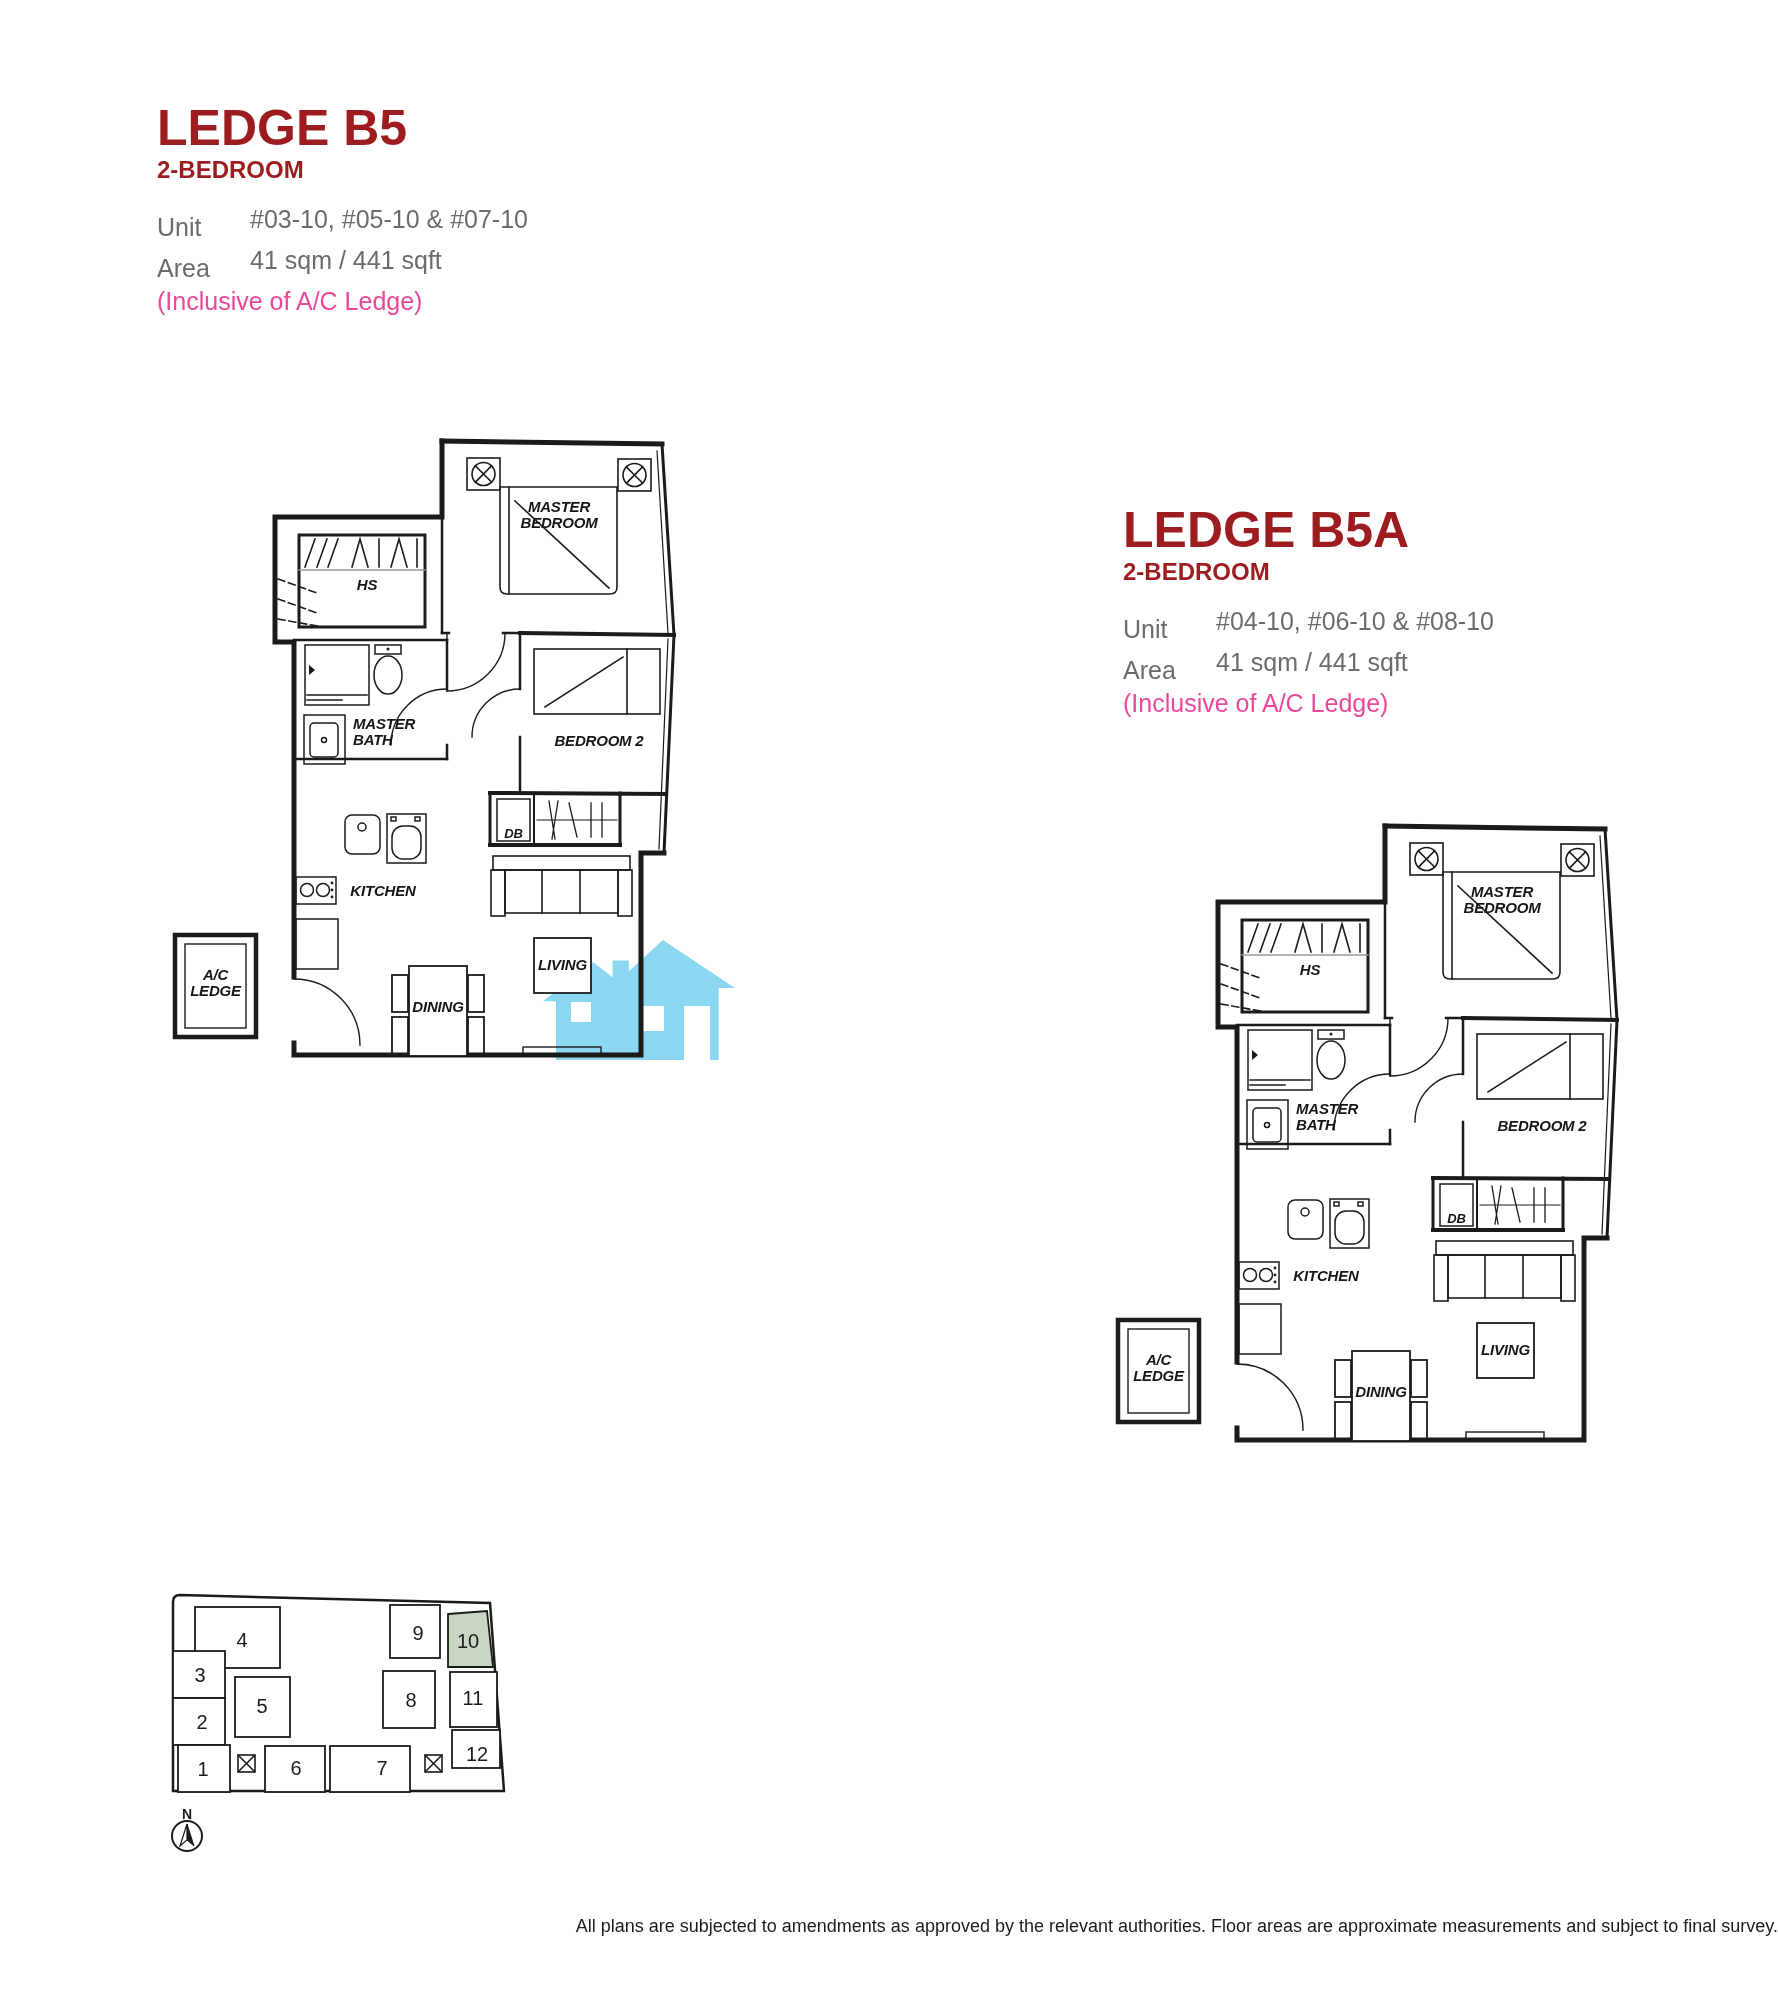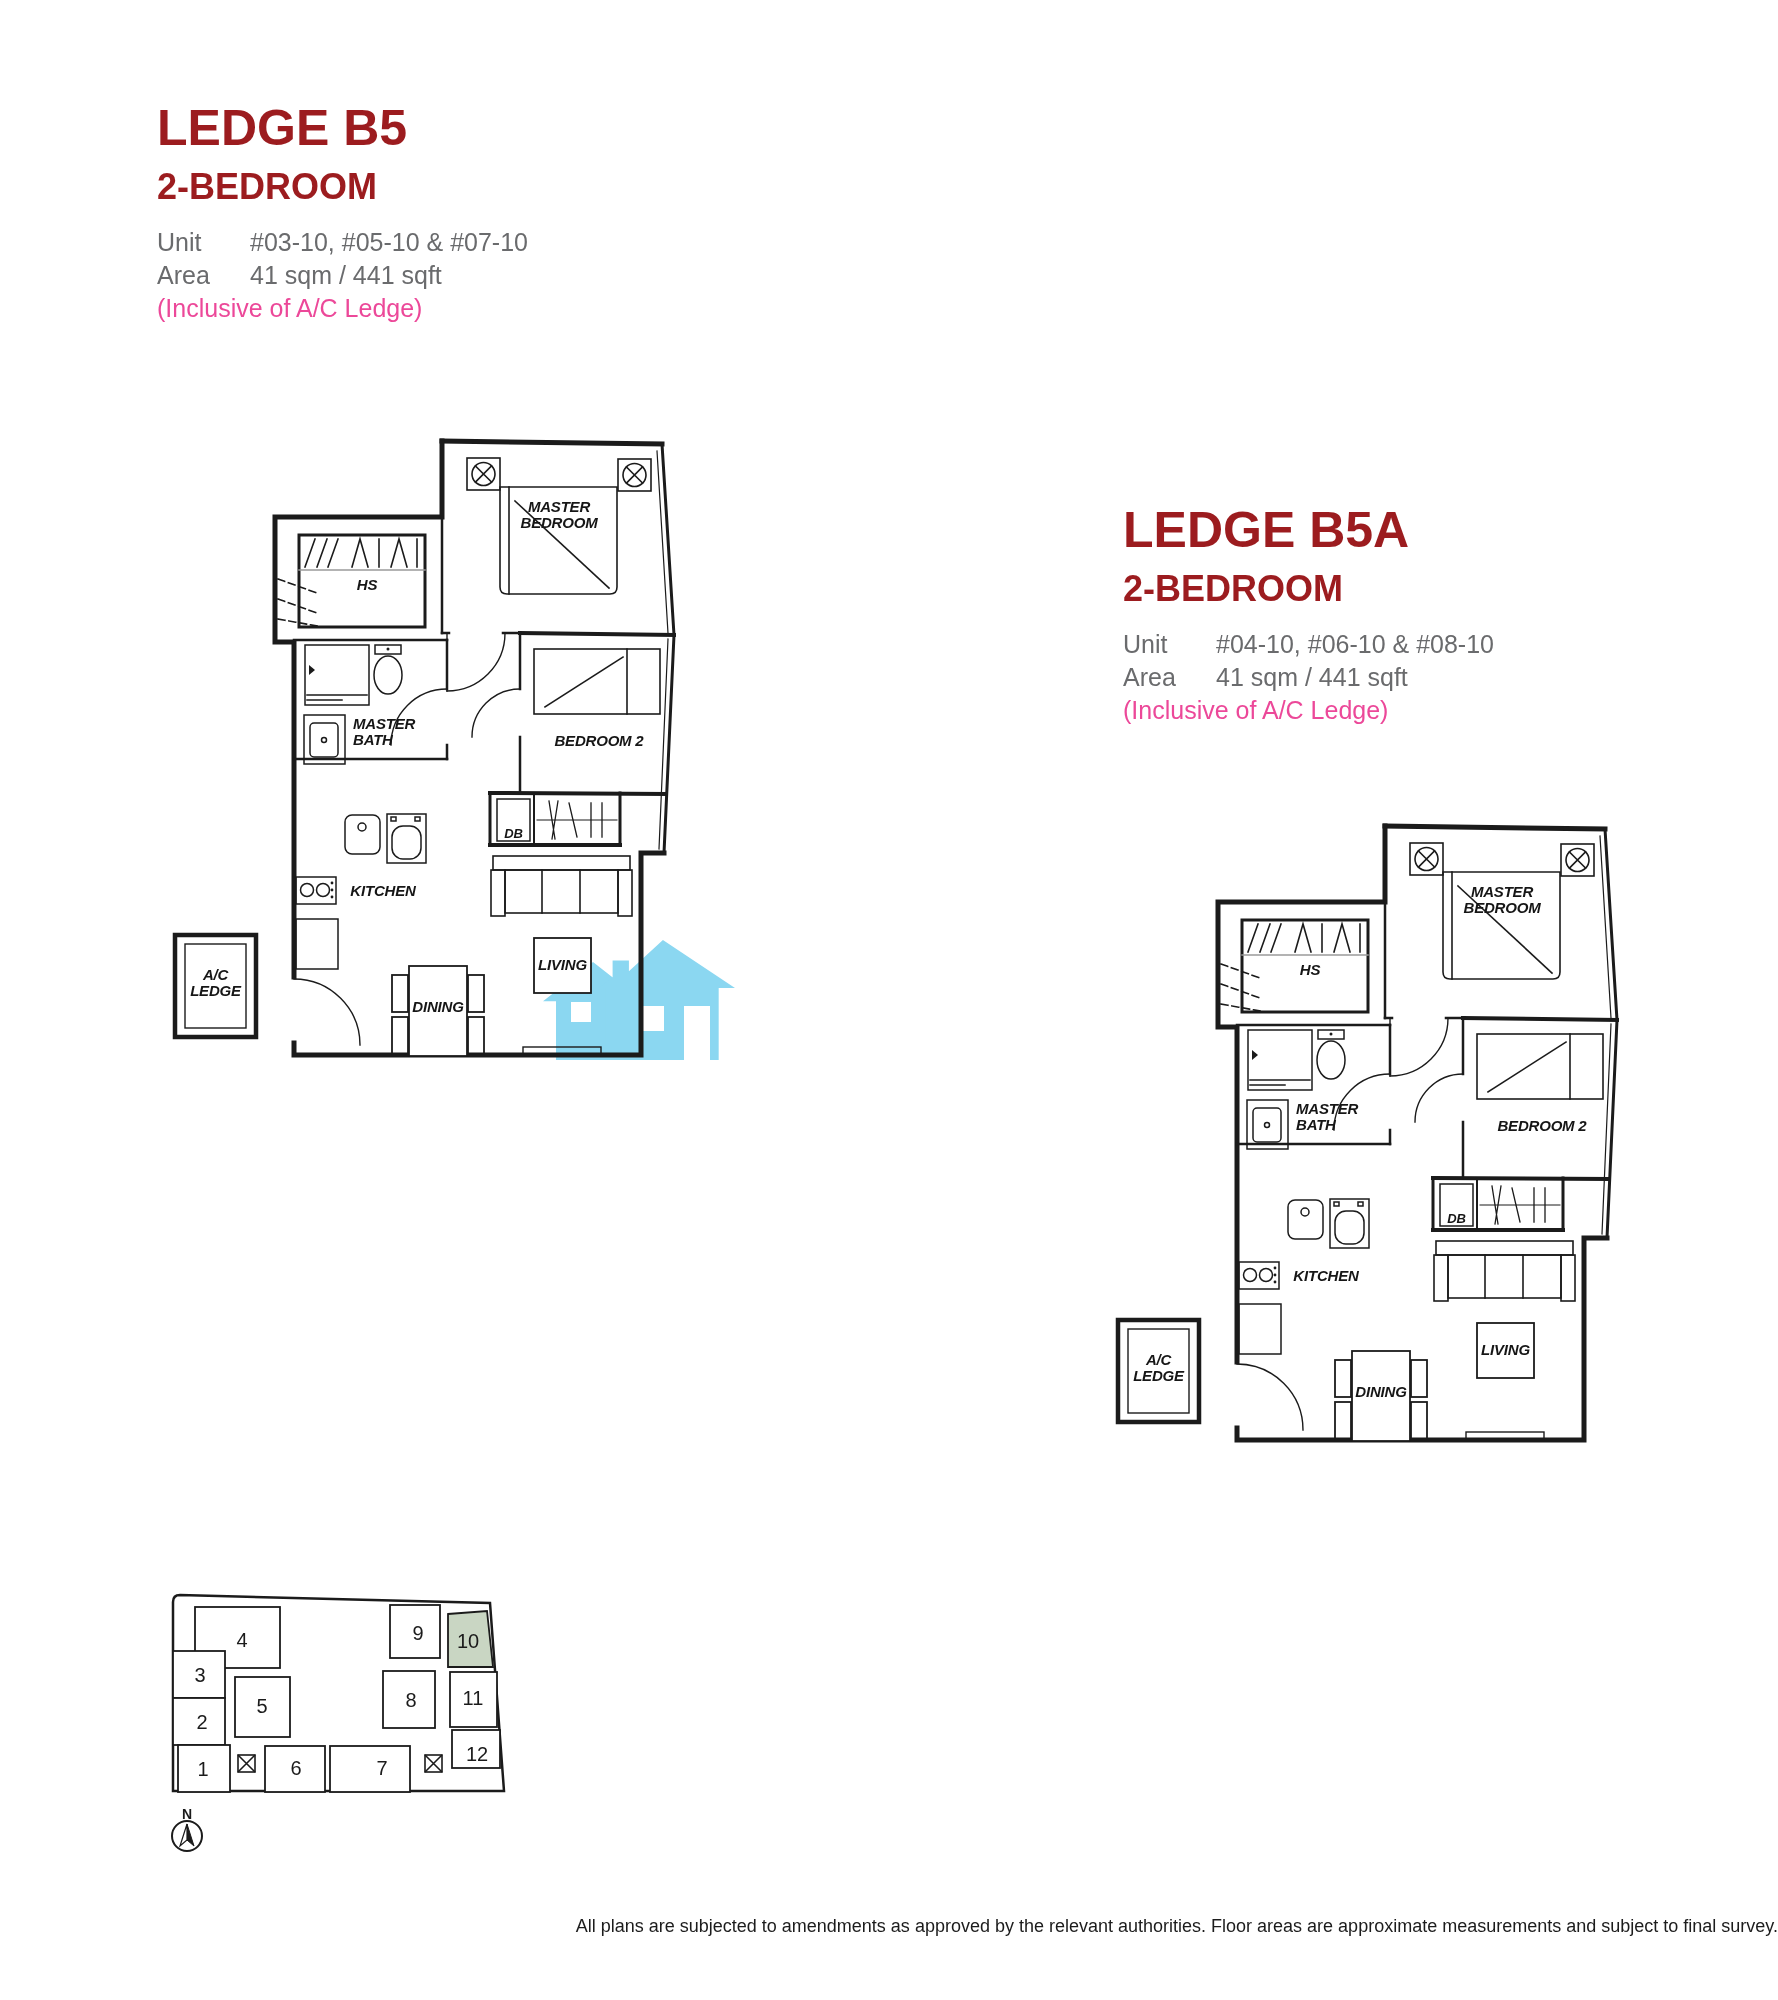--- a/index.html
+++ b/index.html
@@ -3,24 +3,24 @@
 <meta charset="utf-8">
 <style>
   html,body{margin:0;padding:0;}
   body{
     width:1778px;height:2000px;background:#ffffff;position:relative;
     font-family:"Liberation Sans",sans-serif;overflow:hidden;
   }
   .abs{position:absolute;}
   
   .hdr .title{color:#9c1c1f;font-size:50px;font-weight:700;line-height:1.02;letter-spacing:0px;}
-  .hdr .subtitle{color:#9c1c1f;font-size:36px;font-weight:700;line-height:1;margin-top:15px;}
+  .hdr .subtitle{color:#9c1c1f;font-size:24px;font-weight:700;line-height:1;margin-top:4px;}
   .hdr .info{color:#6a6b6d;font-size:25px;line-height:33px;margin-top:21px;}
   .hdr .row{display:flex;}
-  .hdr .lbl{width:93px;flex:0 0 93px;}
+  .hdr .lbl{width:93px;flex:0 0 93px;margin-top:8px;}
   .hdr .note{color:#ec4899;font-size:25px;line-height:33px;}
   
   .plan{position:absolute;width:520px;height:660px;font-style:italic;}
   .plan svg{position:absolute;left:0;top:0;}
   .plan-label{position:absolute;font-size:15px;font-weight:700;color:#161616;
     line-height:16px;text-align:center;letter-spacing:-0.2px;white-space:nowrap;}
   .plan-label.left{text-align:left;}
   .plan-label.small{font-size:13px;line-height:14px;margin-top:14px;}
   
   .wm{position:absolute;left:543px;top:940px;width:192px;height:120px;}

